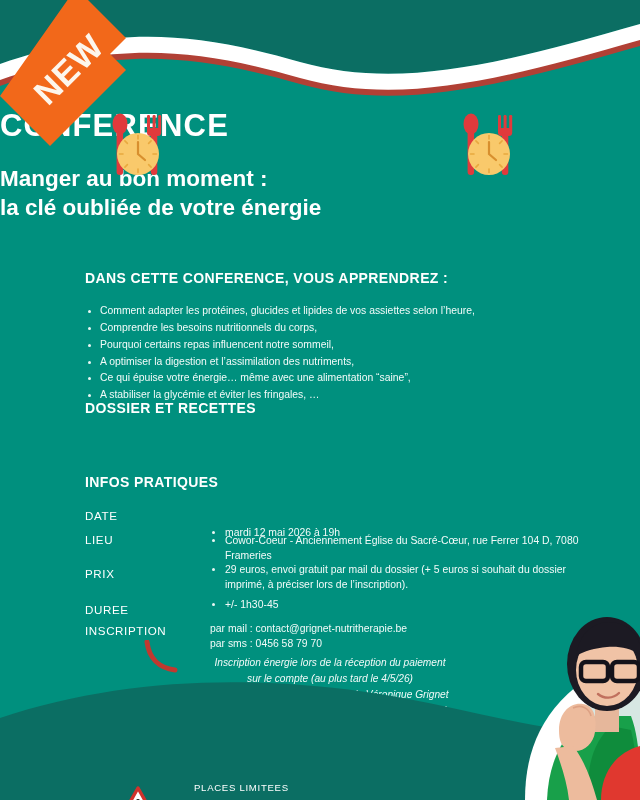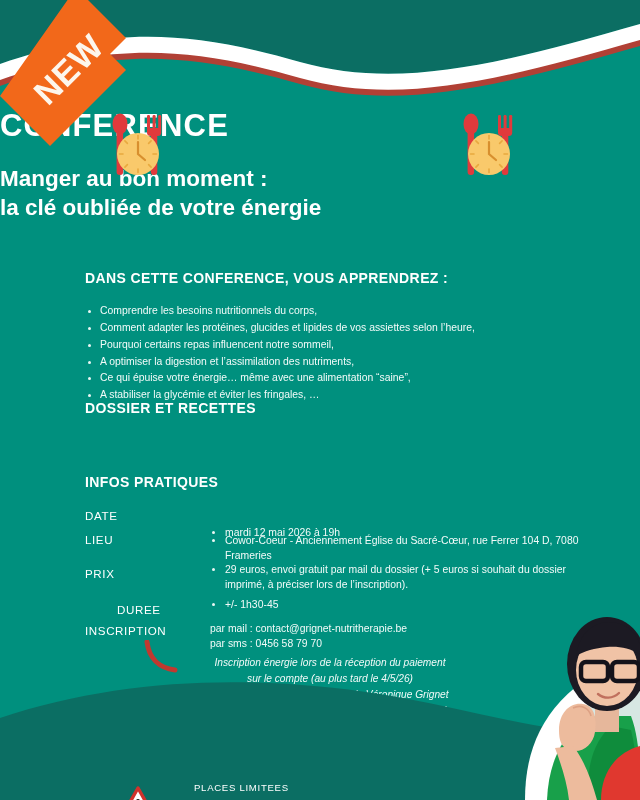--- a/index.html
+++ b/index.html
@@ -153,43 +153,43 @@
   <div class="title-wrap">
     <div class="conf-title">CONFERENCE</div>
     <div class="conf-sub">
       <div>Manger au bon moment :</div>
       <div>la clé oubliée de votre énergie</div>
     </div>
   </div>
 
   <div class="section-h" style="left:85px; top:270px;">DANS CETTE CONFERENCE, VOUS APPRENDREZ :</div>
   <ul class="bullets" style="left:85px; top:303px; width:470px;">
+    <li>Comment adapter les protéines, glucides et lipides de vos assiettes selon l’heure,</li>
     <li>Comprendre les besoins nutritionnels du corps,</li>
-    <li>Comment adapter les protéines, glucides et lipides de vos assiettes selon l’heure,</li>
     <li>Pourquoi certains repas influencent notre sommeil,</li>
     <li>A optimiser la digestion et l’assimilation des nutriments,</li>
     <li>Ce qui épuise votre énergie… même avec une alimentation “saine”,</li>
     <li>A stabiliser la glycémie et éviter les fringales, …</li>
   </ul>
 
   <div class="section-h" style="left:85px; top:400px;">DOSSIER ET RECETTES</div>
 
   <div class="section-h" style="left:85px; top:474px;">INFOS PRATIQUES</div>
 
   <div class="infos">
     <div class="info-label" style="top:0px;">DATE</div>
     <div class="info-val bulleted" style="top:0px;margin-top:16px;">mardi 12 mai 2026 à 19h</div>
 
     <div class="info-label" style="top:24px;">LIEU</div>
     <div class="info-val bulleted" style="top:24px;">Cowor-Coeur - Anciennement Église du Sacré-Cœur, rue Ferrer 104 D, 7080 Frameries</div>
 
     <div class="info-label" style="top:58px;">PRIX</div>
     <div class="info-val bulleted" style="top:53px;">29 euros, envoi gratuit par mail du dossier (+ 5 euros si souhait du dossier imprimé, à préciser lors de l’inscription).</div>
 
-    <div class="info-label" style="top:94px;margin-left:32px;">DUREE</div>
+    <div class="info-label" style="top:94px;">DUREE</div>
     <div class="info-val bulleted" style="top:88px;">+/- 1h30-45</div>
 
     <div class="info-label" style="top:115px;">INSCRIPTION</div>
     <div class="info-val" style="top:112px; white-space:pre-line;">par mail : contact@grignet-nutritherapie.be
 par sms : 0456 58 79 70</div>
   </div>
 
   <svg class="red-swoosh" width="46" height="42" viewBox="0 0 46 42">
     <path d="M4 2 C6 18 16 28 32 30" stroke="#c0392f" stroke-width="5" fill="none" stroke-linecap="round"></path>
   </svg>

